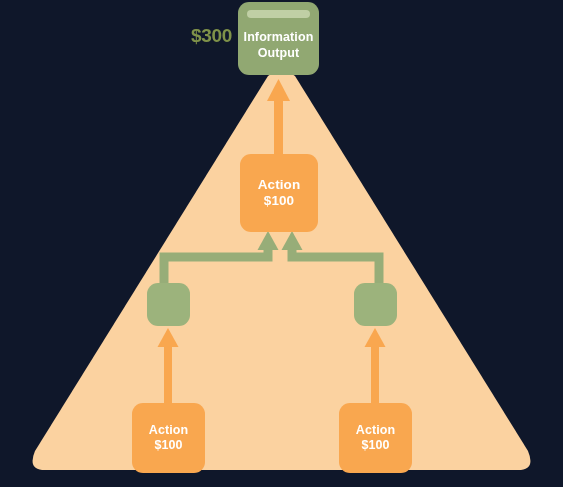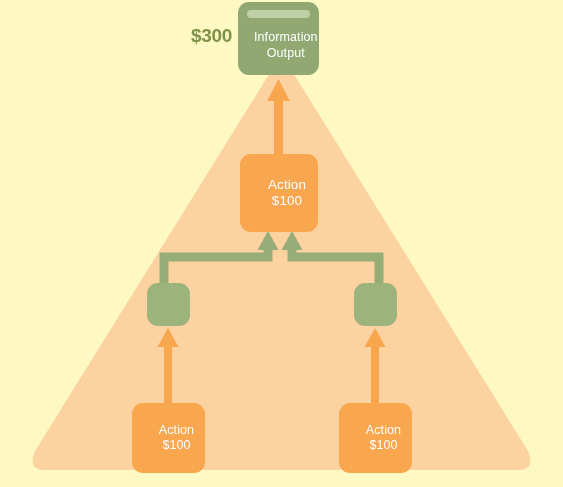--- a/index.html
+++ b/index.html
@@ -9,44 +9,43 @@
   }
   body {
     width: 563px;
     height: 487px;
     font-family: "Liberation Sans", sans-serif;
   }
   #canvas {
     position: relative;
     width: 563px;
     height: 487px;
-    background: #fef9c3;
+    background: #0f172a;
     overflow: hidden;
   }
   #canvas svg.layer {
     position: absolute;
     left: 0;
     top: 0;
     width: 563px;
     height: 487px;
   }
   .node {
     position: absolute;
     box-sizing: border-box;
     display: flex;
     flex-direction: column;
-    align-items: flex-start;
+    align-items: center;
     justify-content: center;
     color: #ffffff;
     text-align: center;
     line-height: 1.22;
-    font-weight: normal;
+    font-weight: bold;
     letter-spacing: 0.1px;
     user-select: none;
-    padding-left: 16px;
   }
   .node-line {
     display: block;
     width: 100%;
   }
   .node-output {
     background: #91a872;
     border-radius: 11px;
     font-size: 12.5px;
   }

